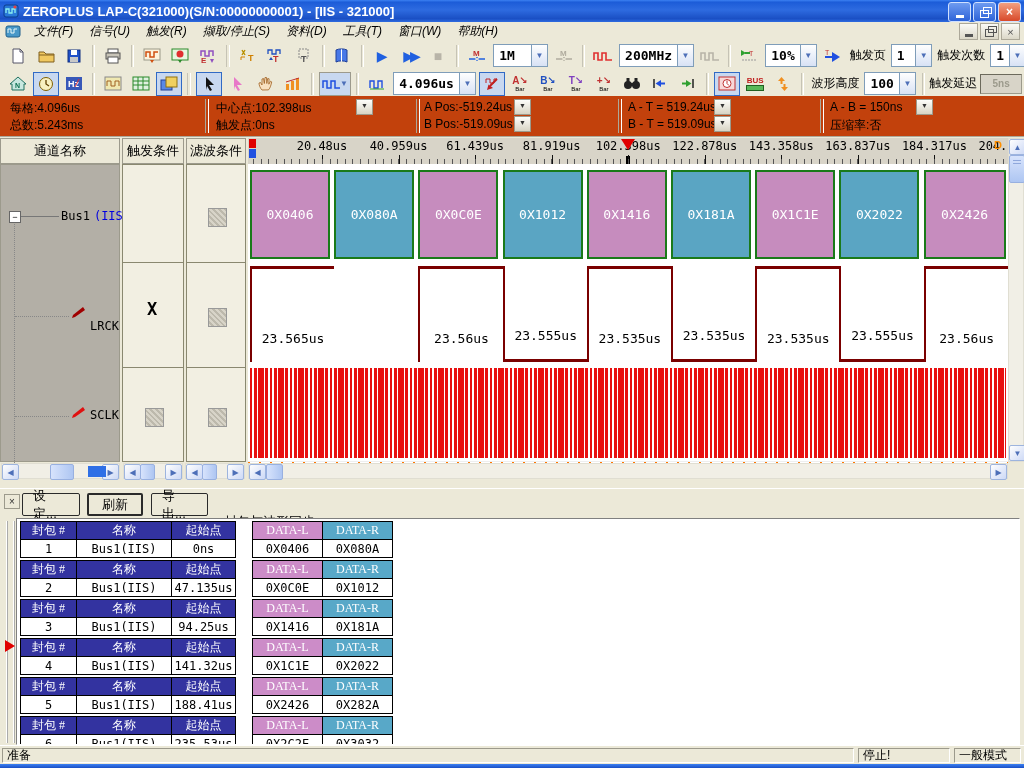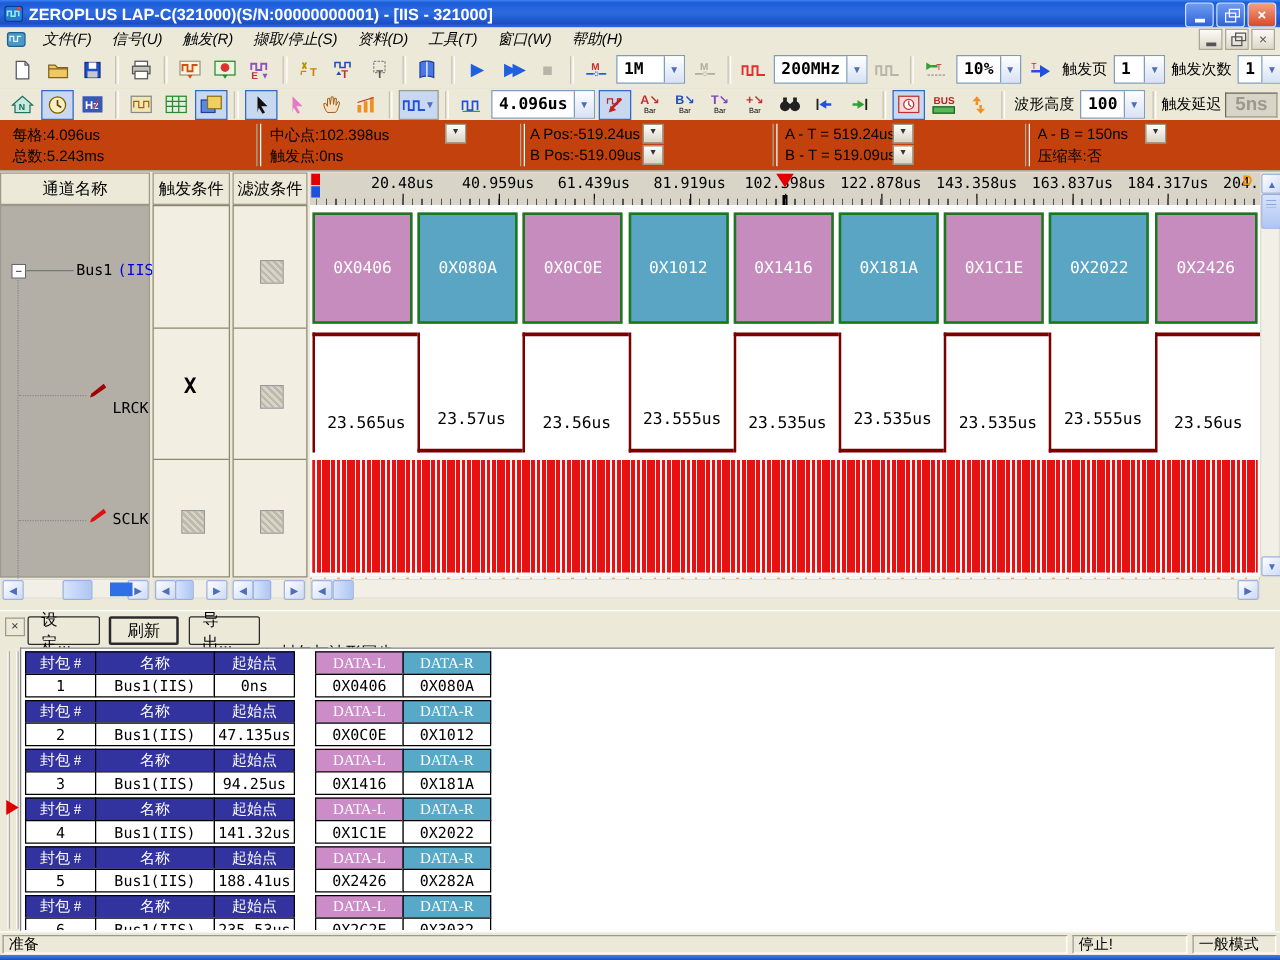--- a/index.html
+++ b/index.html
@@ -34,21 +34,21 @@
   .tb-sep{width:2px;height:22px;border-left:1px solid #C6C3B5;border-right:1px solid #FFF;margin:0 4px;}
   .combo{display:inline-flex;align-items:center;height:21px;border:1px solid #7F9DB9;background:#fff;margin:0 2px;}
   .combo .val{padding:0 5px;font-family:"DejaVu Sans Mono",monospace;font-weight:bold;font-size:13px;white-space:nowrap;}
   .combo .drop{width:15px;height:100%;display:flex;align-items:center;justify-content:center;border-left:1px solid #7F9DB9;
     background:linear-gradient(#FEFEFE,#D8E2F5);color:#4D6FB8;font-size:8px;}
   .tb-label{margin:0 3px;white-space:nowrap;}
   .bar-ico{display:flex;flex-direction:column;align-items:center;line-height:1;font-size:6px;}
   .bar-ico b{font-size:10px;}
   .bar-ico em{font-style:normal;font-size:6px;}
   .delay-field{width:64px;height:18px;border:1px solid #9C9A8C;border-top-color:#6C6A5C;border-left-color:#6C6A5C;background:#D8D4C8;
-    color:#9C9A8C;font-weight:bold;display:flex;align-items:center;justify-content:center;font-size:15px;}
+    color:#9C9A8C;font-weight:bold;display:flex;align-items:center;justify-content:center;font-size:10px;}
   
   #infobar{position:absolute;left:0;top:96px;width:1024px;height:40px;background:#c2410c;border-bottom:1px solid #ACA899;font-size:12px;}
   .info-text{position:absolute;white-space:nowrap;}
   .info-groove{position:absolute;top:3px;width:2px;height:34px;border-left:1px solid #ACA899;border-right:1px solid #FFF;}
   .info-drop{position:absolute;width:15px;height:14px;border:1px solid #9C9A8C;background:linear-gradient(#FDFDFA,#D8D4C4);
     color:#333;font-size:7px;text-align:center;line-height:12px;}
   
   .lp-header{position:absolute;top:138px;height:26px;background:#ECE9D8;border:1px solid #9C9A8C;box-sizing:border-box;
     display:flex;align-items:center;justify-content:center;font-size:13px;}
   #lp-names{position:absolute;left:0;top:164px;width:120px;height:298px;background:#B3AFA6;border:1px solid #9C9A8C;box-sizing:border-box;}
@@ -601,23 +601,20 @@
         <span>0X2022</span>
       </div>
       <div class="bus-block" style="left: 675.6px; width: 82px; background: rgb(198, 140, 190); border-color: rgb(26, 122, 26);">
         <span>0X2426</span>
       </div>
     </div>
   <div id="lrck-row" style="position:absolute;left:0;top:0;width:760px;height:200px;">
       <div class="lrck-seg high" style="left: 2px; width: 84.2px; border-color: rgb(122, 0, 0);">
         <span>23.565us</span>
       </div>
-      <div class="lrck-seg low" style="left: 86.2px; width: 84.2px; border-color: rgb(122, 0, 0);">
-        <span>23.57us</span>
-      </div>
       <div class="lrck-seg high" style="left: 170.4px; width: 84.2px; border-color: rgb(122, 0, 0);">
         <span>23.56us</span>
       </div>
       <div class="lrck-seg low" style="left: 254.6px; width: 84.2px; border-color: rgb(122, 0, 0);">
         <span>23.555us</span>
       </div>
       <div class="lrck-seg high" style="left: 338.8px; width: 84.2px; border-color: rgb(122, 0, 0);">
         <span>23.535us</span>
       </div>
       <div class="lrck-seg low" style="left: 423px; width: 84.2px; border-color: rgb(122, 0, 0);">

